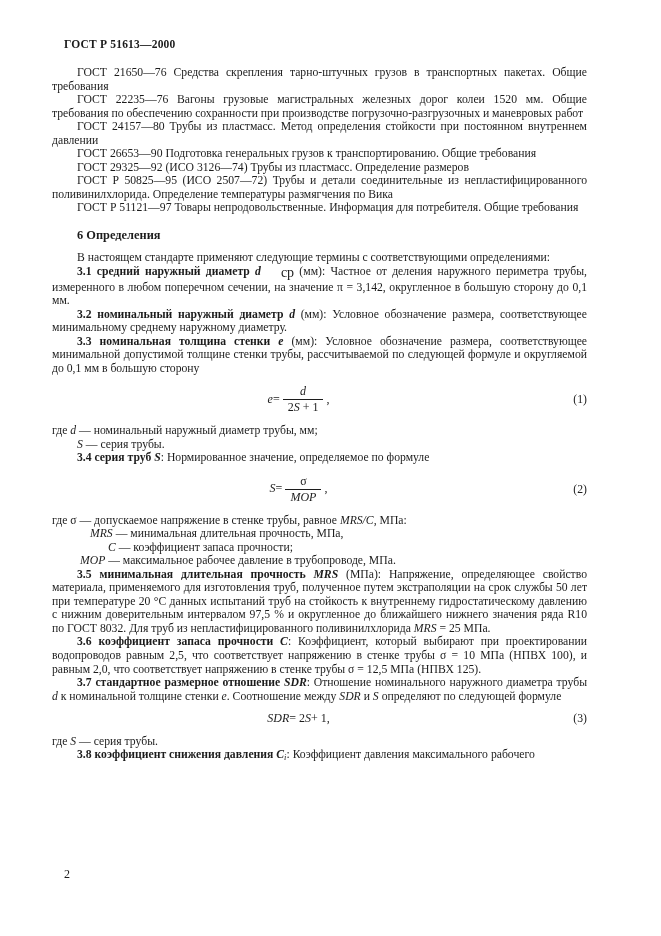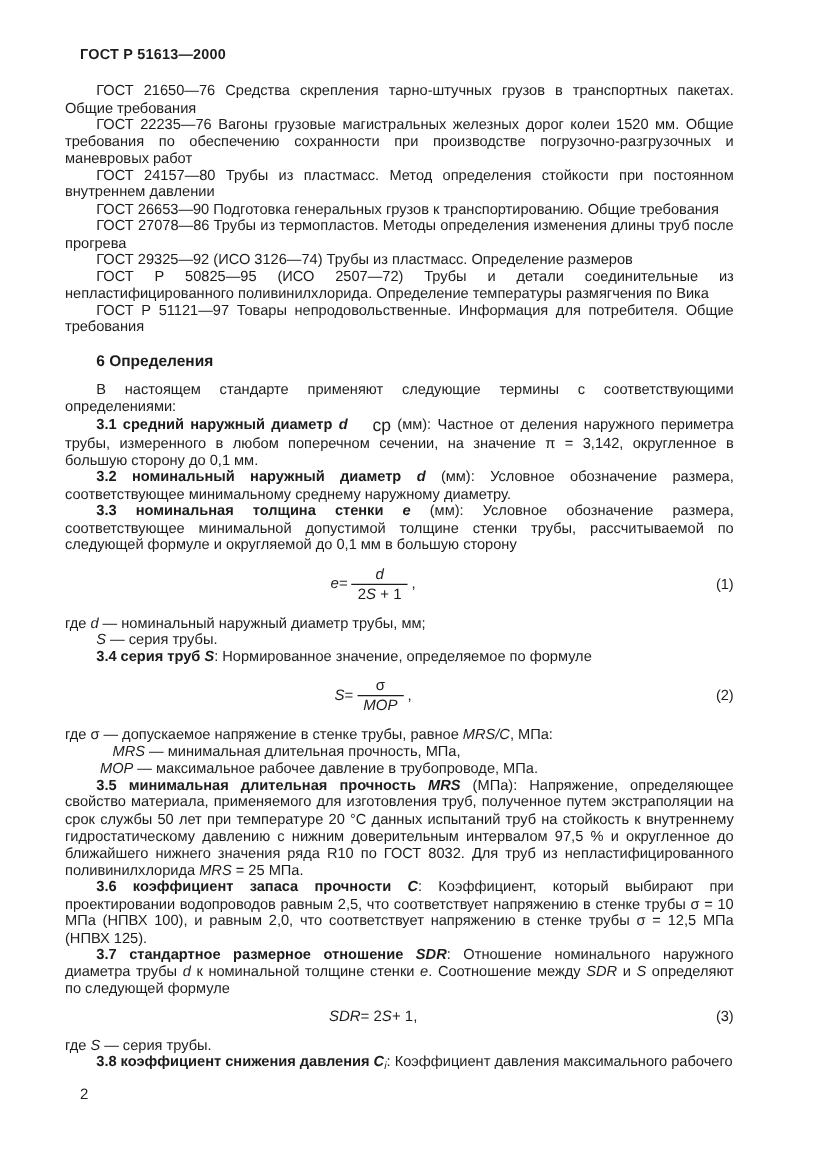--- a/index.html
+++ b/index.html
@@ -2,21 +2,21 @@
 <html><head>
 <meta charset="utf-8">
 <style>
   * { margin: 0; padding: 0; box-sizing: border-box; }
   html, body { background: #ffffff; }
   .page {
     position: relative;
     width: 661px;
     height: 936px;
     background: #ffffff;
-    font-family: Liberation Sans, sans-serif;
+    font-family: Liberation Serif, serif;
     color: #1c1c1c;
     overflow: hidden;
   }
   .running-header {
     position: absolute;
     top: 38px;
     left: 64px;
     font-weight: bold;
     font-size: 11.5px;
     letter-spacing: 0.2px;
@@ -79,21 +79,20 @@
 </head>
 <body>
 
 <div class="page">
   <div class="running-header">ГОСТ Р 51613—2000</div>
   <div class="content">
       <p class="para indent"><span class="seg">ГОСТ 21650—76  Средства скрепления тарно-штучных грузов в транспортных пакетах. Общие требования</span></p>
       <p class="para indent"><span class="seg">ГОСТ 22235—76  Вагоны грузовые магистральных железных дорог колеи 1520 мм. Общие требования по обеспечению сохранности при производстве погрузочно-разгрузочных и маневровых работ</span></p>
       <p class="para indent"><span class="seg">ГОСТ 24157—80  Трубы из пластмасс. Метод определения стойкости при постоянном внутреннем давлении</span></p>
       <p class="para indent"><span class="seg">ГОСТ 26653—90  Подготовка генеральных грузов к транспортированию. Общие требования</span></p>
-      <p class="para indent"><span class="seg">ГОСТ 27078—86  Трубы из термопластов. Методы определения изменения длины труб после прогрева</span></p>
       <p class="para indent"><span class="seg">ГОСТ 29325—92 (ИСО 3126—74)  Трубы из пластмасс. Определение размеров</span></p>
       <p class="para indent"><span class="seg">ГОСТ Р 50825—95 (ИСО 2507—72)  Трубы и детали соединительные из непластифицированного поливинилхлорида. Определение температуры размягчения по Вика</span></p>
       <p class="para indent"><span class="seg">ГОСТ Р 51121—97  Товары непродовольственные. Информация для потребителя. Общие требования</span></p>
       <h2 class="heading">6  Определения</h2>
       <p class="para indent"><span class="seg">В настоящем стандарте применяют следующие термины с соответствующими определениями:</span></p>
       <p class="para indent"><span class="seg b">3.1 средний наружный диаметр </span><span class="seg bi">d</span><span class="seg sub">ср</span><span class="seg"> (мм): Частное от деления наружного периметра трубы, измеренного в любом поперечном сечении, на значение π = 3,142, округленное в большую сторону до 0,1 мм.</span></p>
       <p class="para indent"><span class="seg b">3.2 номинальный наружный диаметр </span><span class="seg bi">d</span><span class="seg"> (мм): Условное обозначение размера, соответствующее минимальному среднему наружному диаметру.</span></p>
       <p class="para indent"><span class="seg b">3.3 номинальная толщина стенки </span><span class="seg bi">e</span><span class="seg"> (мм): Условное обозначение размера, соответствующее минимальной допустимой толщине стенки трубы, рассчитываемой по следующей формуле и округляемой до 0,1 мм в большую сторону</span></p>
       <div class="formula-row">
         <div class="formula-body">
@@ -117,20 +116,21 @@
           <span class="frac">
             <span class="num"><span class="seg">σ</span></span>
             <span class="den"><span class="seg i">MOP</span></span>
           </span>
           <span class="seg"> ,</span>
         </div>
         <span class="formula-number">(2)</span>
       </div>
       <p class="para"><span class="seg">где σ — допускаемое напряжение в стенке трубы, равное </span><span class="seg i">MRS/C</span><span class="seg">, МПа:</span></p>
       <p class="para" style="padding-left: 38px;"><span class="seg i">MRS</span><span class="seg"> — минимальная длительная прочность, МПа,</span></p>
+      <p class="para" style="padding-left: 56px;"><span class="seg i">C</span><span class="seg"> — коэффициент запаса прочности;</span></p>
       <p class="para" style="padding-left: 28px;"><span class="seg i">MOP</span><span class="seg"> — максимальное рабочее давление в трубопроводе, МПа.</span></p>
       <p class="para indent"><span class="seg b">3.5 минимальная длительная прочность </span><span class="seg bi">MRS</span><span class="seg"> (МПа): Напряжение, определяющее свойство материала, применяемого для изготовления труб, полученное путем экстраполяции на срок службы 50 лет при температуре 20 °С данных испытаний труб на стойкость к внутреннему гидростатическому давлению с нижним доверительным интервалом 97,5 % и округленное до ближайшего нижнего значения ряда R10 по ГОСТ 8032. Для труб из непластифицированного поливинилхлорида </span><span class="seg i">MRS</span><span class="seg"> = 25 МПа.</span></p>
       <p class="para indent"><span class="seg b">3.6 коэффициент запаса прочности </span><span class="seg bi">C</span><span class="seg">: Коэффициент, который выбирают при проектировании водопроводов равным 2,5, что соответствует напряжению в стенке трубы σ = 10 МПа (НПВХ 100), и равным 2,0, что соответствует напряжению в стенке трубы σ = 12,5 МПа (НПВХ 125).</span></p>
       <p class="para indent"><span class="seg b">3.7 стандартное размерное отношение </span><span class="seg bi">SDR</span><span class="seg">: Отношение номинального наружного диаметра трубы </span><span class="seg i">d</span><span class="seg"> к номинальной толщине стенки </span><span class="seg i">e</span><span class="seg">. Соотношение между </span><span class="seg i">SDR</span><span class="seg"> и </span><span class="seg i">S</span><span class="seg"> определяют по следующей формуле</span></p>
       <div class="formula-row">
         <div class="formula-body">
           <span class="seg i">SDR</span>
           <span class="seg"> = 2</span>
           <span class="seg i">S</span>
           <span class="seg"> + 1,</span>

